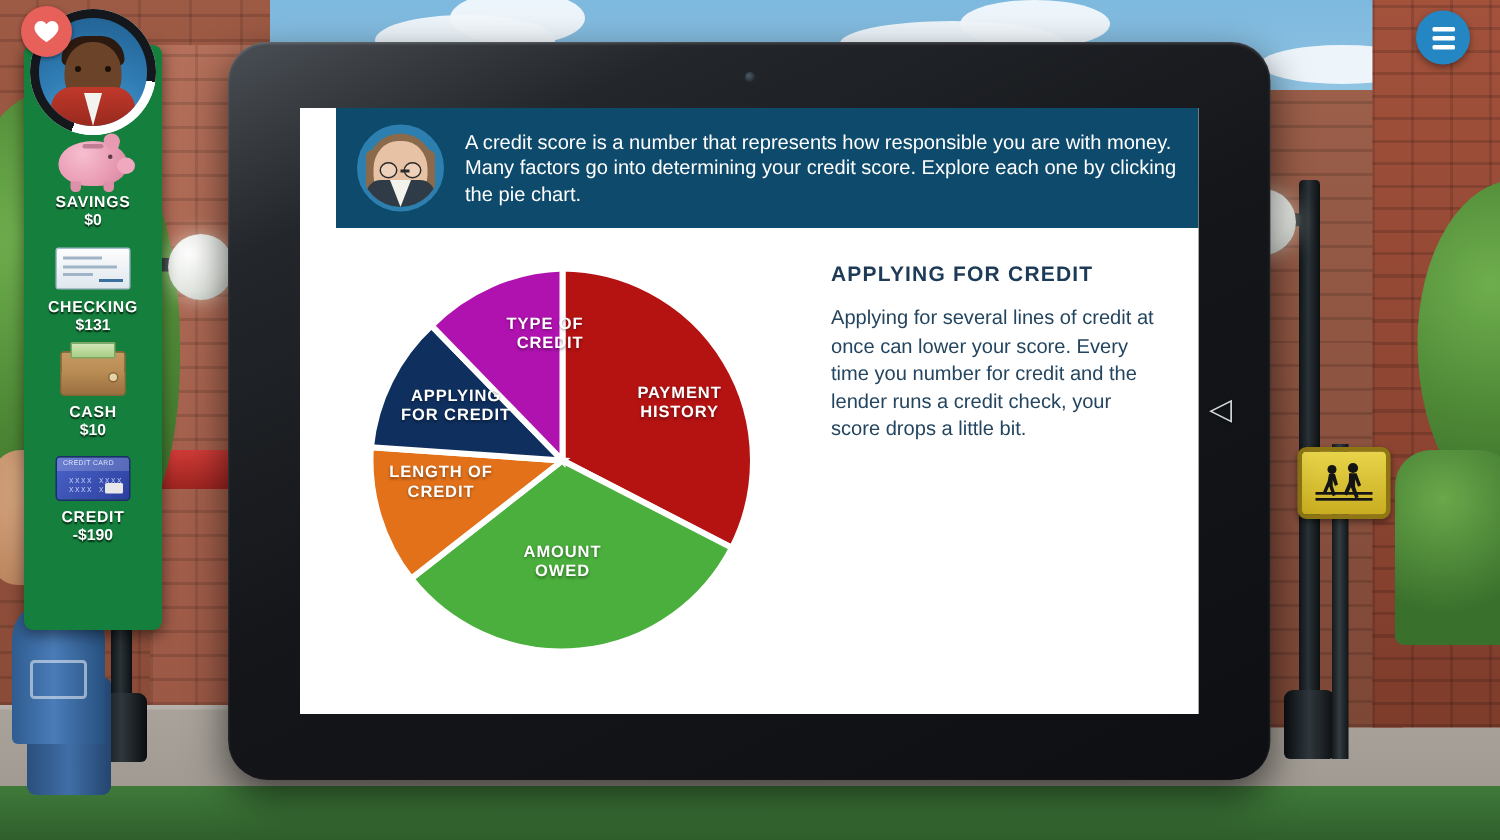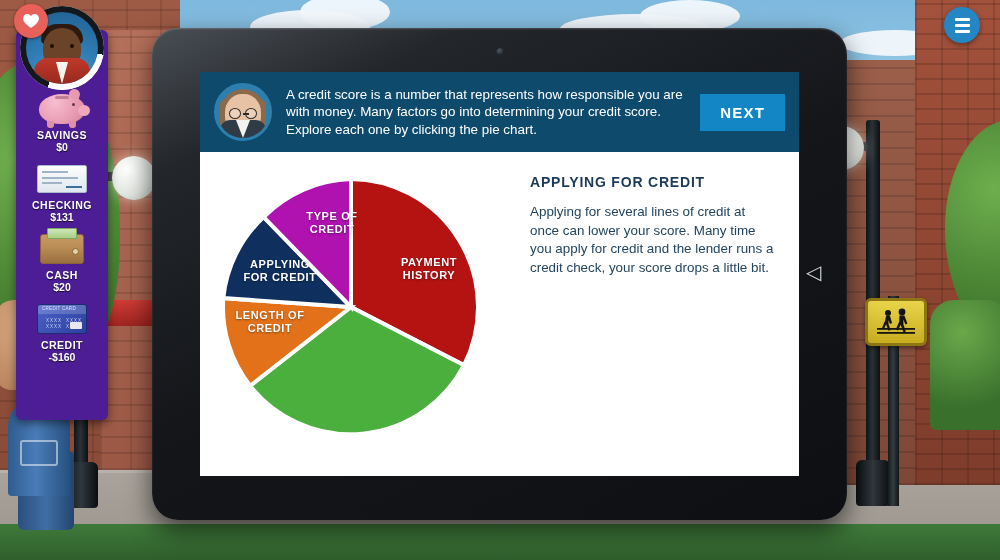--- a/index.html
+++ b/index.html
@@ -121,21 +121,21 @@
   }
   
   .person-arm {
     position:absolute; left:-6px; top:300px; width:54px; height:90px;
     background:radial-gradient(circle at 60% 30%, #d8a982, #b8825c);
     border-radius:20px 26px 18px 18px;
   }
   
   #hud {
     position:absolute; left:16px; top:30px; width:92px; height:390px;
-    background:#4c1d95; border-radius:6px; z-index:40;
+    background:#15803d; border-radius:6px; z-index:40;
     box-shadow:0 3px 10px rgba(0,0,0,.5);
   }
   .avatar-wrap {
     position:absolute; left:50%; top:-24px; transform:translateX(-50%);
     width:84px; height:84px; z-index:3;
   }
   .avatar-ring {
     position:absolute; inset:0; border-radius:50%;
     background:#ffffff;
   }
@@ -256,20 +256,21 @@
   }
   #tablet::before {
     
     content:""; position:absolute; left:50%; top:20px; transform:translateX(-50%);
     width:7px; height:7px; border-radius:50%;
     background:radial-gradient(circle at 40% 35%, #4c5a66, #10151a);
   }
   .tablet-screen {
     width:100%; height:100%; background:#ffffff; overflow:hidden;
     position:relative;
+    padding-left:24px;
   }
   
   .lesson-header {
     height:80px; background:#0d4a6b; display:flex; align-items:center;
     padding:0 14px; gap:14px;
   }
   .tutor-avatar {
     width:58px; height:58px; border-radius:50%; flex:0 0 58px; position:relative;
     background:#2c7fae; overflow:hidden;
     border:3px solid #2c7fae;
@@ -466,34 +467,34 @@
 
     <div class="hud-item">
       <div class="hud-icon">
         <div class="wallet">
           <div class="wallet-cash"></div>
           <div class="wallet-flap"></div>
           <div class="wallet-clasp"></div>
         </div>
       </div>
       <div class="hud-label">CASH</div>
-      <div class="hud-value">$20</div>
+      <div class="hud-value">$10</div>
     </div>
 
     <div class="hud-item">
       <div class="hud-icon">
         <div class="ccard">
           <div class="cc-top"></div>
           <div class="cc-txt">CREDIT CARD</div>
           <div class="cc-num">XXXX XXXX XXXX XXXX</div>
           <div class="cc-chip"></div>
         </div>
       </div>
       <div class="hud-label">CREDIT</div>
-      <div class="hud-value">-$160</div>
+      <div class="hud-value">-$190</div>
     </div>
 
   </div>
 </div>
 
 <div id="tablet">
   <div class="tablet-screen">
 
     <div class="lesson-header">
       <div class="tutor-avatar">
@@ -501,49 +502,49 @@
         <div class="tu-hair-l"></div>
         <div class="tu-hair-r"></div>
         <div class="tu-face"></div>
         <div class="tu-glass l"></div>
         <div class="tu-glass r"></div>
         <div class="tu-bridge"></div>
         <div class="tu-body"></div>
         <div class="tu-shirt"></div>
       </div>
       <div class="header-text">A credit score is a number that represents how responsible you are with money. Many factors go into determining your credit score. Explore each one by clicking the pie chart.</div>
-      <button class="next-btn">NEXT</button>
     </div>
 
     <div class="lesson-body">
 
       <div class="chart-col">
         <div class="pie-wrap">
           <svg width="262" height="262" viewBox="0 0 262 262" role="img">
 
             <path d="M 133 133 L 133 5 A 128 128 0 0 1 246.0 191.2 Z" fill="#B51212" stroke="#ffffff" stroke-width="4"></path>
 
             <path d="M 133 133 L 246.0 191.2 A 128 128 0 0 1 32.1 211.8 Z" fill="#4AAF3C" stroke="#ffffff" stroke-width="4"></path>
 
             <path d="M 133 133 L 32.1 211.8 A 128 128 0 0 1 5.3 124.1 Z" fill="#E2711A" stroke="#ffffff" stroke-width="4"></path>
 
             <path d="M 133 133 L 5.3 124.1 A 128 128 0 0 1 45.7 43.1 Z" fill="#0F2F5E" stroke="#ffffff" stroke-width="4"></path>
 
             <path d="M 133 133 L 45.7 43.1 A 128 128 0 0 1 133 5 Z" fill="#B012B0" stroke="#ffffff" stroke-width="4"></path>
           </svg>
 
           <div class="slice-label" style="left:168px; top:82px;  width:86px;">PAYMENT HISTORY</div>
+          <div class="slice-label" style="left:88px;  top:188px; width:90px;">AMOUNT OWED</div>
           <div class="slice-label" style="left:14px;  top:135px; width:76px;">LENGTH OF CREDIT</div>
           <div class="slice-label" style="left:22px;  top:84px;  width:80px;">APPLYING FOR CREDIT</div>
-          <div class="slice-label" style="left:81px;  top:36px;  width:66px;">TYPE OF CREDIT</div>
+          <div class="slice-label" style="left:81px;  top:36px;  width:66px;text-align:right;">TYPE OF CREDIT</div>
         </div>
       </div>
 
       <div class="info-col">
         <div class="info-title">APPLYING FOR CREDIT</div>
-        <div class="info-body">Applying for several lines of credit at once can lower your score. Many time you apply for credit and the lender runs a credit check, your score drops a little bit.</div>
+        <div class="info-body">Applying for several lines of credit at once can lower your score. Every time you number for credit and the lender runs a credit check, your score drops a little bit.</div>
       </div>
 
     </div>
   </div>
 </div>
 
 <div class="page-arrow">◁</div>
 
 </body></html>

